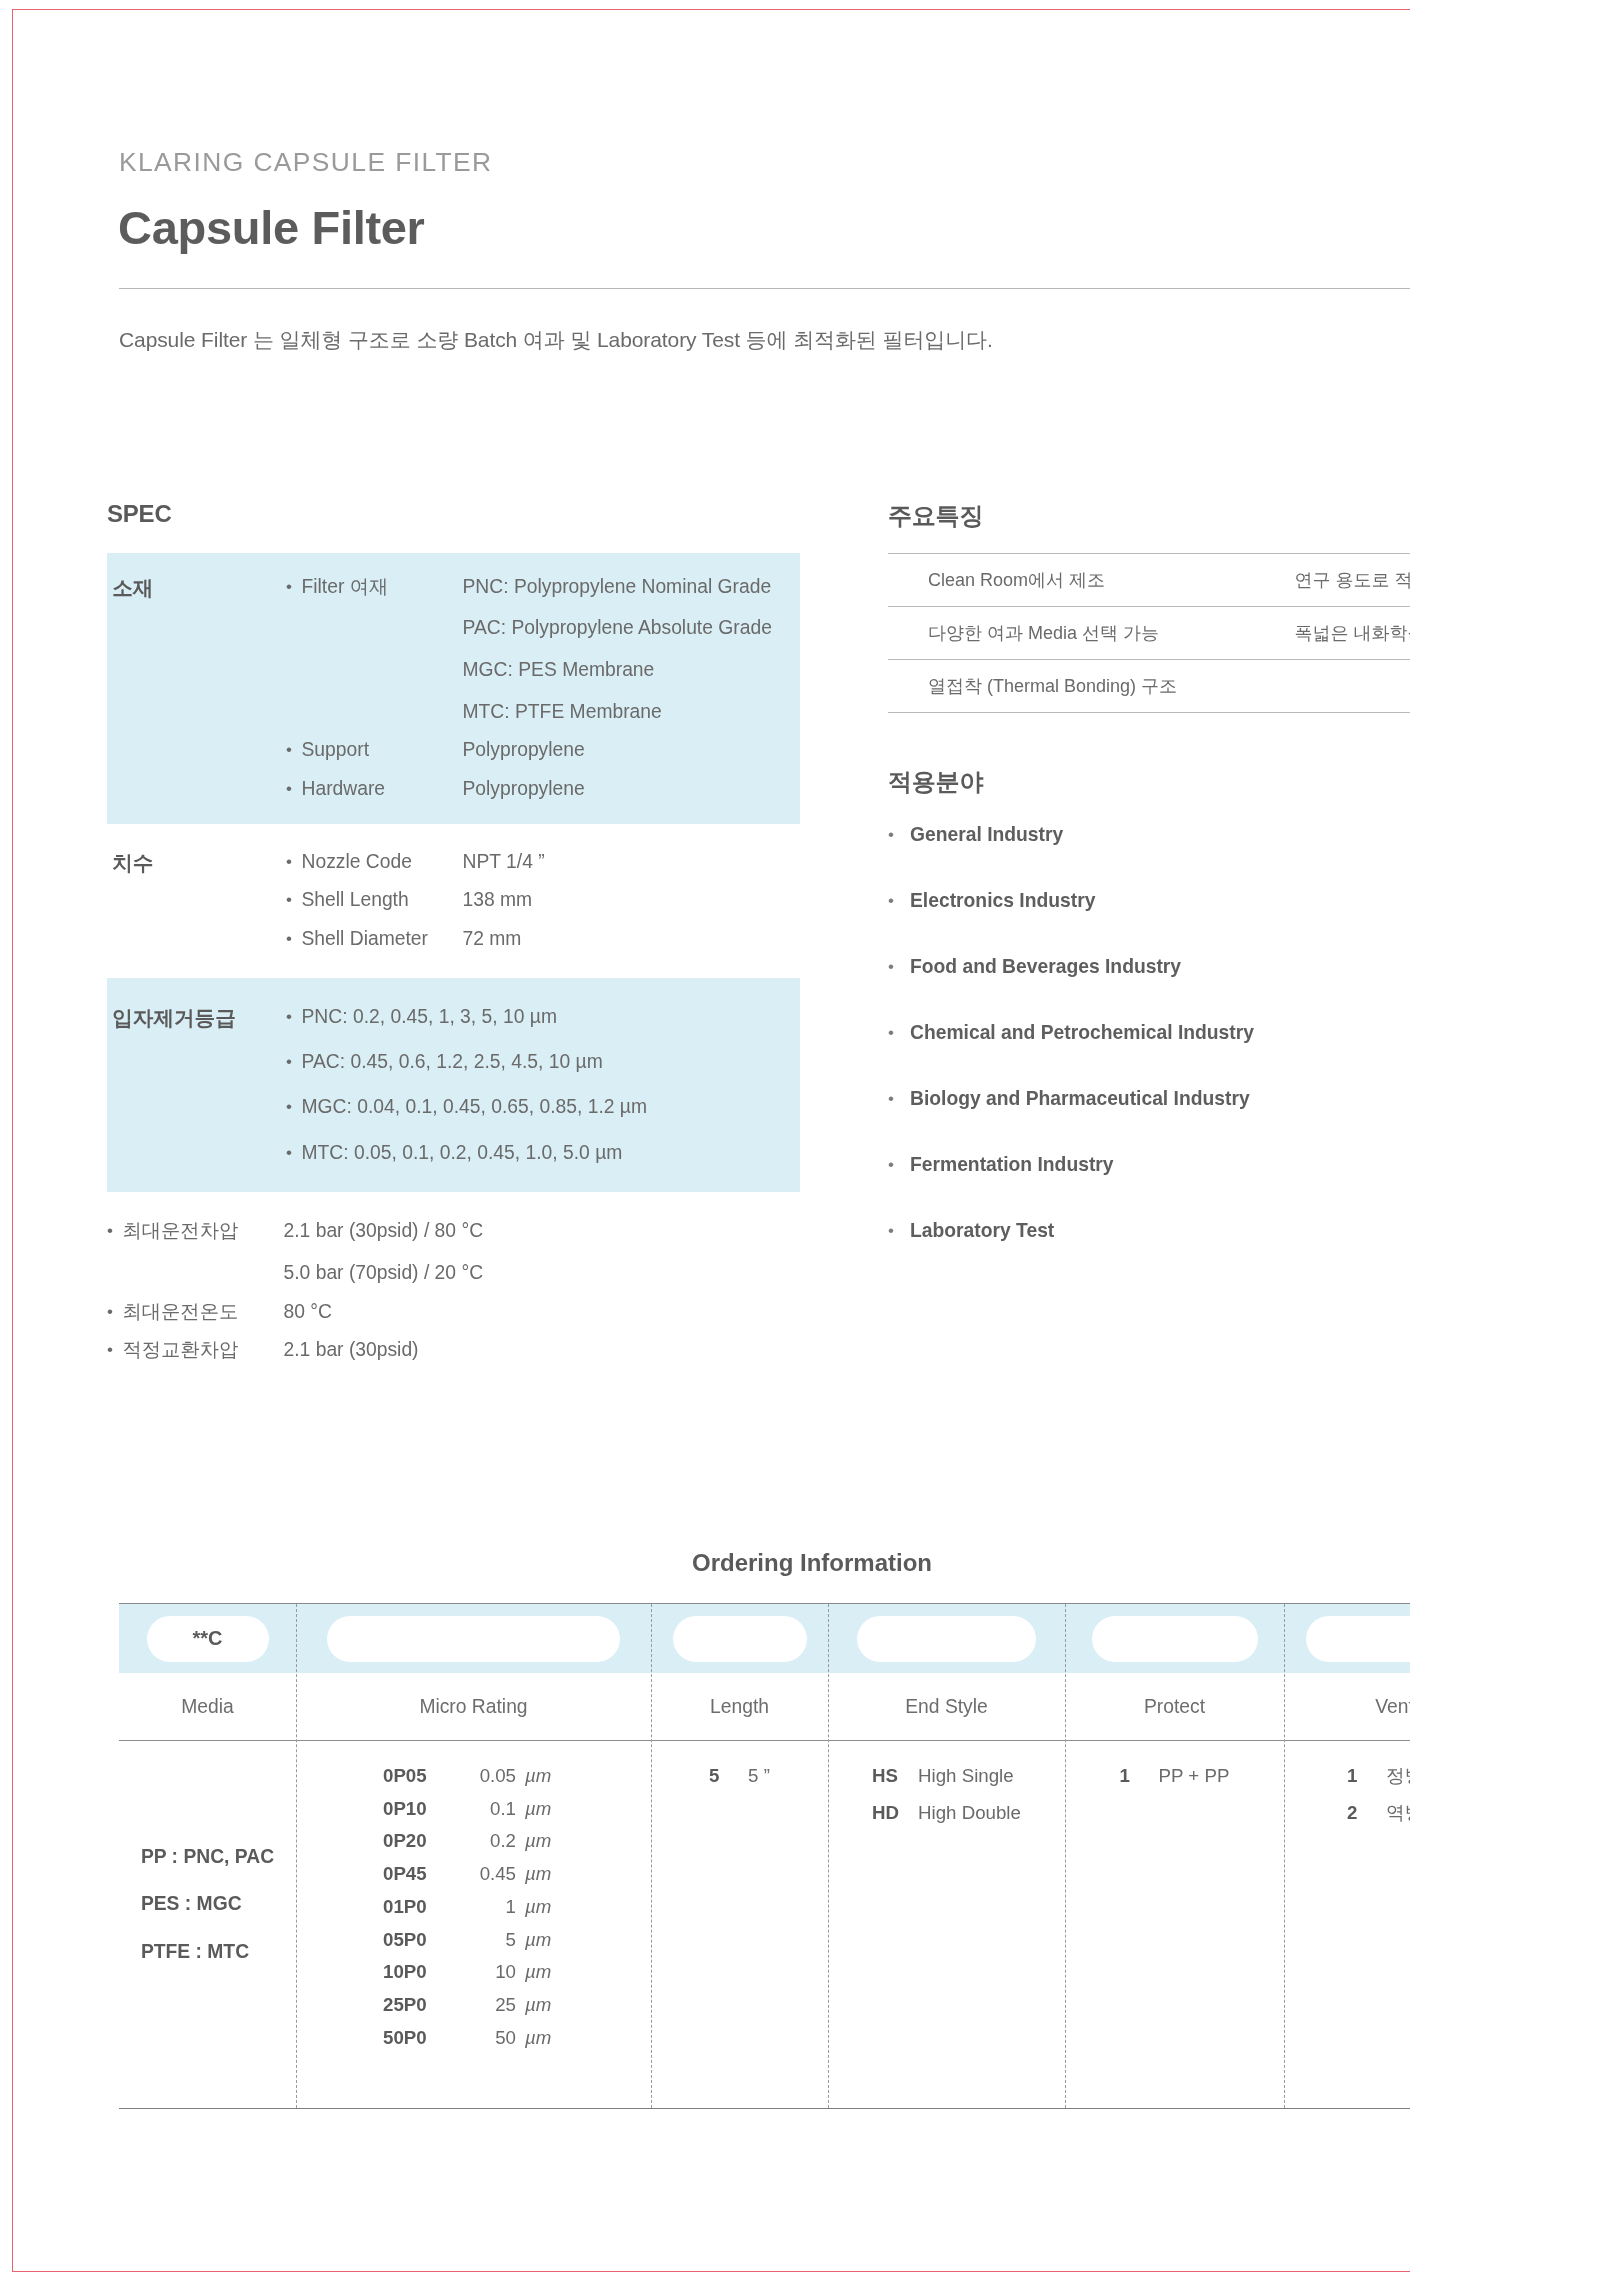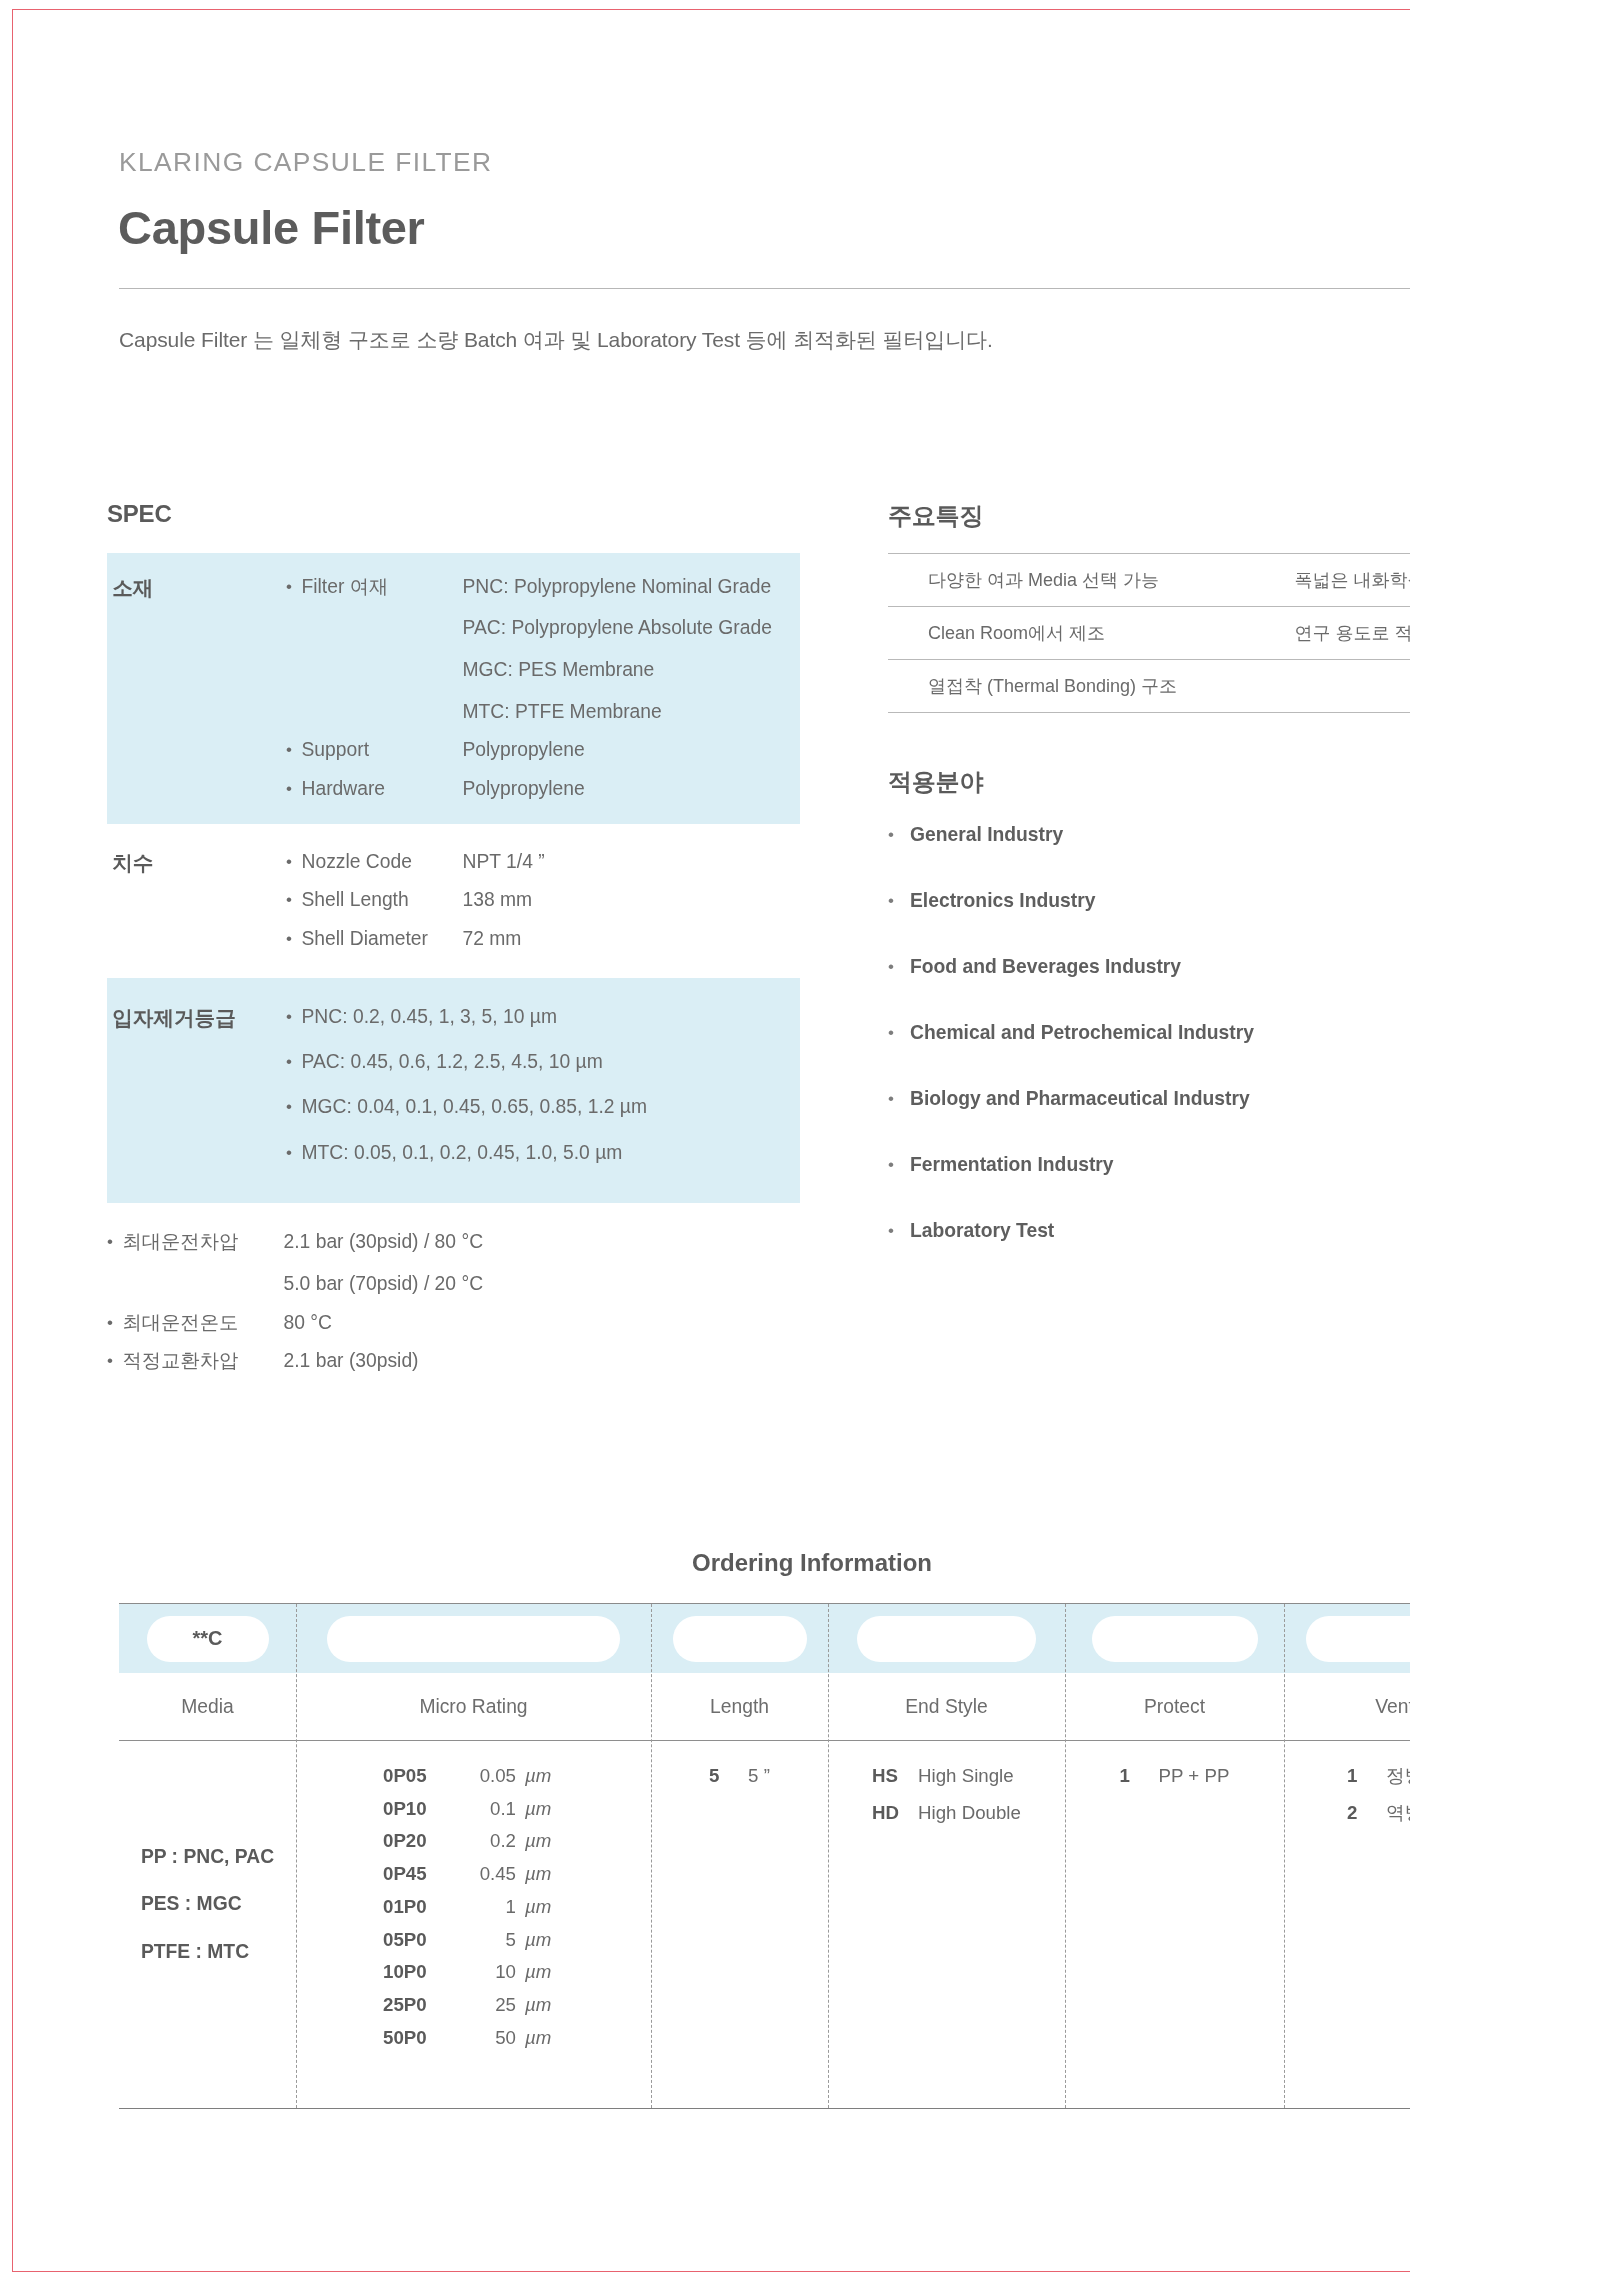--- a/index.html
+++ b/index.html
@@ -354,21 +354,21 @@
           <span class="spec-val">138 mm</span>
         </div>
         <div class="spec-row">
           <span class="bullet">•</span>
           <span class="spec-key">Shell Diameter</span>
           <span class="spec-val">72 mm</span>
         </div>
       </div>
     </div>
 
-    <div class="spec-block tint" style="padding-top:27px;padding-bottom:38px;">
+    <div class="spec-block tint" style="padding-top:27px;padding-bottom:27px;">
       <div class="spec-label">입자제거등급</div>
       <div class="spec-rows">
         <div class="spec-row" style="margin-bottom:20.6px;">
           <span class="bullet">•</span>
           <span class="spec-inline">PNC: 0.2, 0.45, 1, 3, 5, 10 µm</span>
         </div>
         <div class="spec-row" style="margin-bottom:20.6px;">
           <span class="bullet">•</span>
           <span class="spec-inline">PAC: 0.45, 0.6, 1.2, 2.5, 4.5, 10 µm</span>
         </div>
@@ -406,26 +406,26 @@
       </div>
     </div>
 
   </div>
 
   <div class="feat-wrap">
     <div class="sec-title feat-head">주요특징</div>
     <table class="feat-table">
       <tbody>
         <tr>
+          <td class="c1">Clean Room에서 제조</td>
+          <td class="c2">연구 용도로 적합</td>
+        </tr>
+        <tr>
           <td class="c1">다양한 여과 Media 선택 가능</td>
           <td class="c2">폭넓은 내화학성</td>
-        </tr>
-        <tr>
-          <td class="c1">Clean Room에서 제조</td>
-          <td class="c2">연구 용도로 적합</td>
         </tr>
         <tr>
           <td class="c1">열접착 (Thermal Bonding) 구조</td>
           <td class="c2"></td>
         </tr>
       </tbody>
     </table>
   </div>
 
   <div class="app-wrap">

